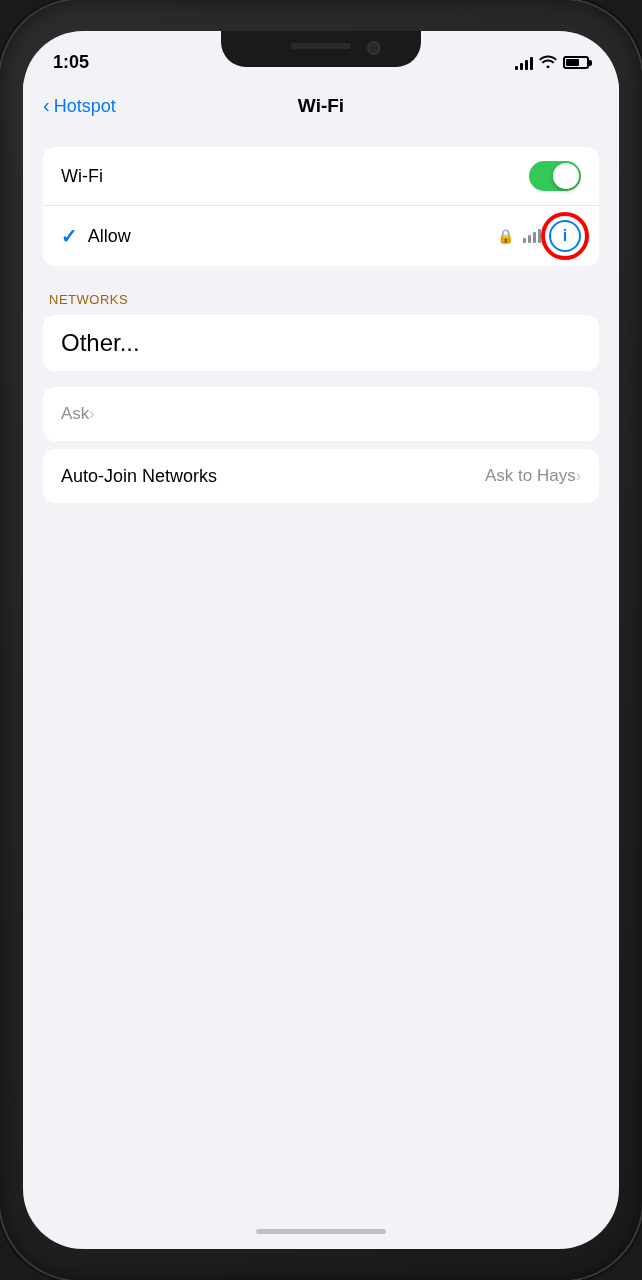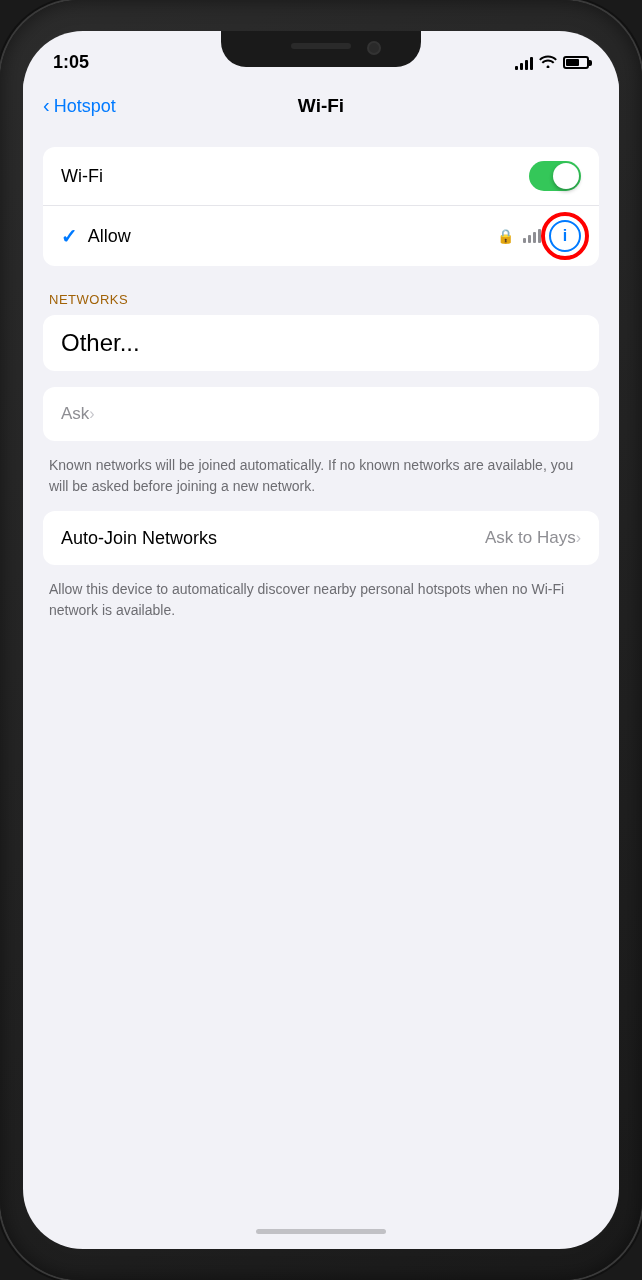--- a/index.html
+++ b/index.html
@@ -465,32 +465,30 @@
       </div>
 
       <div class="card-group" style="margin-top: 16px;">
         <div class="card-row">
           <div class="row-right">
             <span>Ask</span>
             <span class="chevron-right">›</span>
           </div>
         </div>
       </div>
-      <div class="description-text">Known networks will be joined automatically. If no known networks are available, you will be asked before joining a new network.</div>
 
       <div class="card-group">
         <div class="card-row">
           <span class="card-label">Auto-Join Networks</span>
           <div class="row-right">
             <span>Ask to Hays</span>
             <span class="chevron-right">›</span>
           </div>
         </div>
       </div>
-      <div class="description-text">Allow this device to automatically discover nearby personal hotspots when no Wi-Fi network is available.</div>
 
     </div>
 
     <div class="home-indicator">
       <div class="home-bar"></div>
     </div>
 
   </div>
 </div>
 

